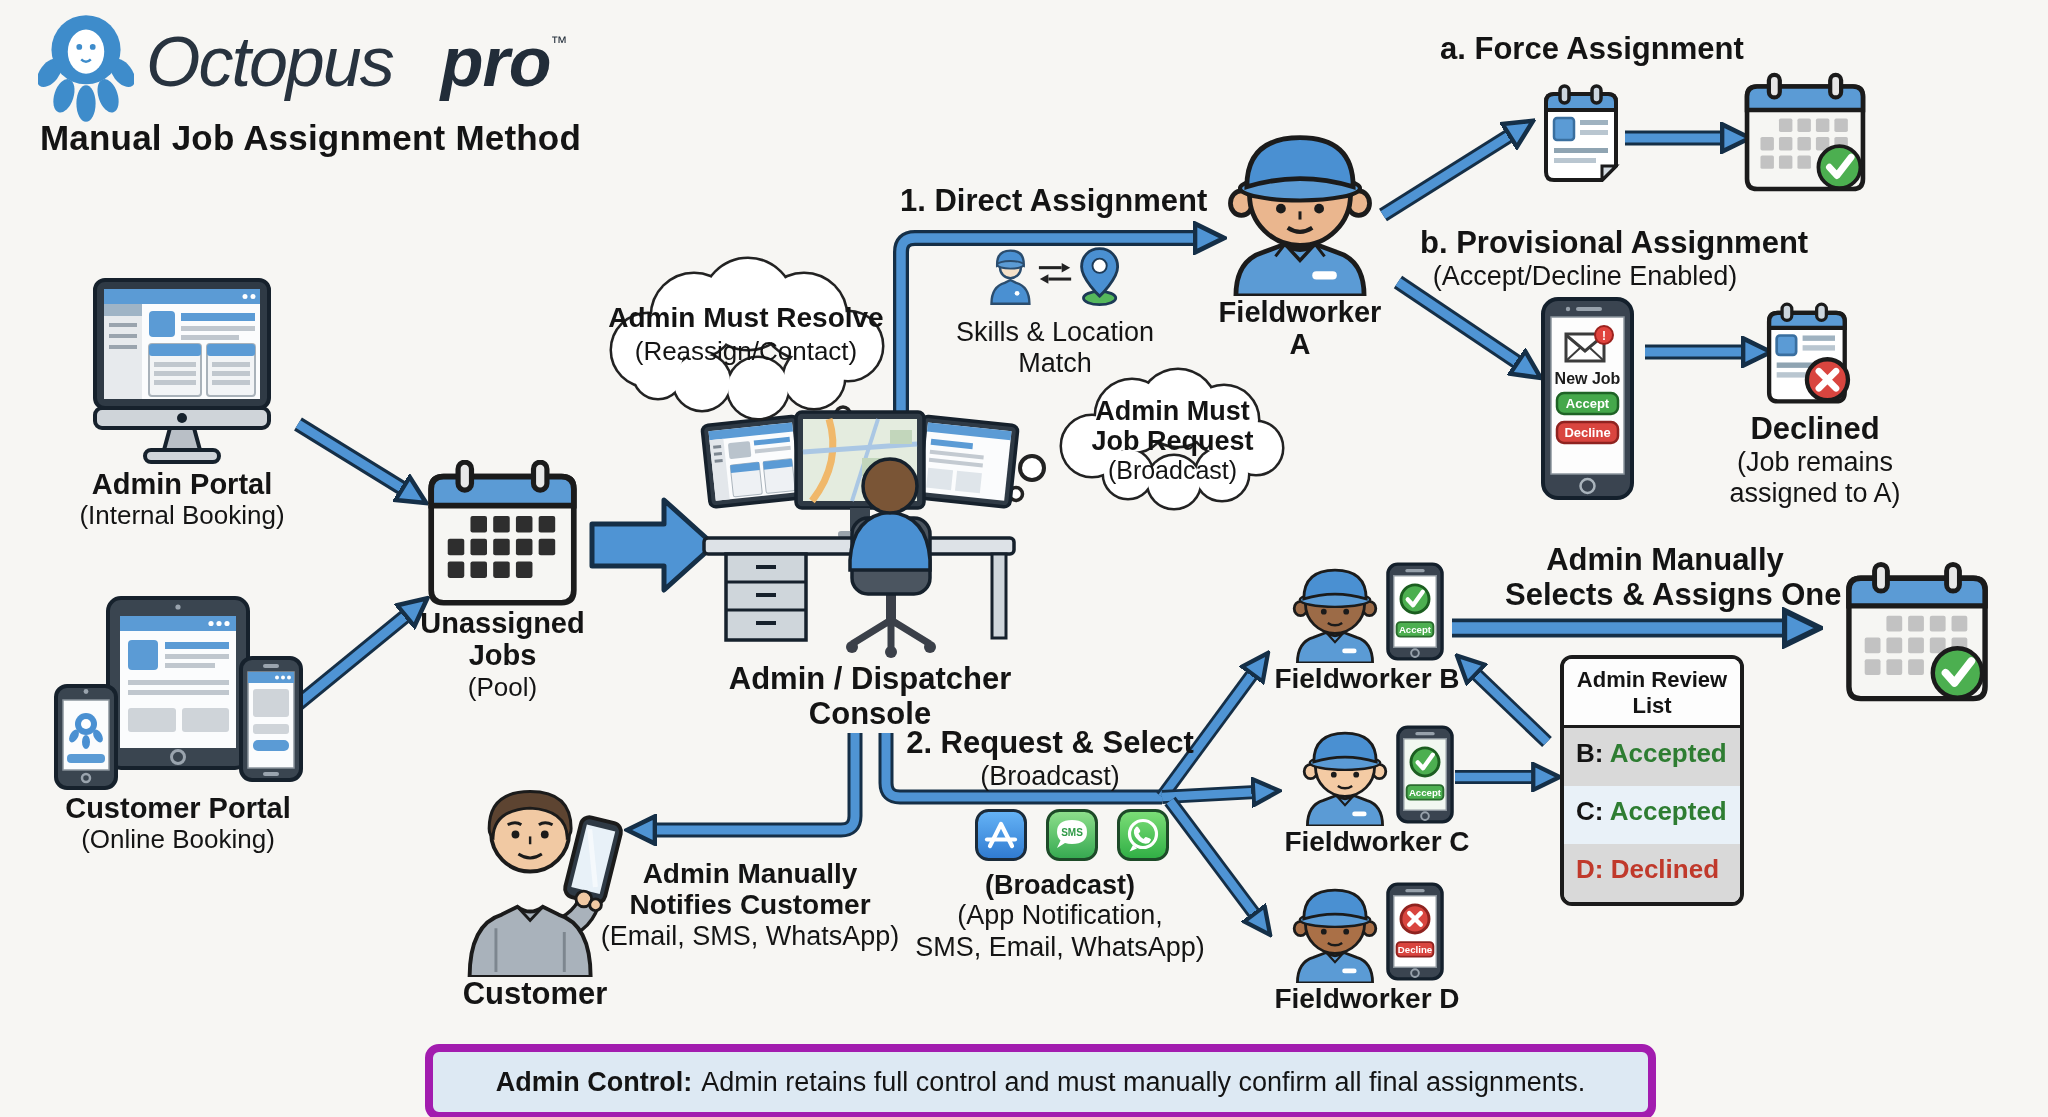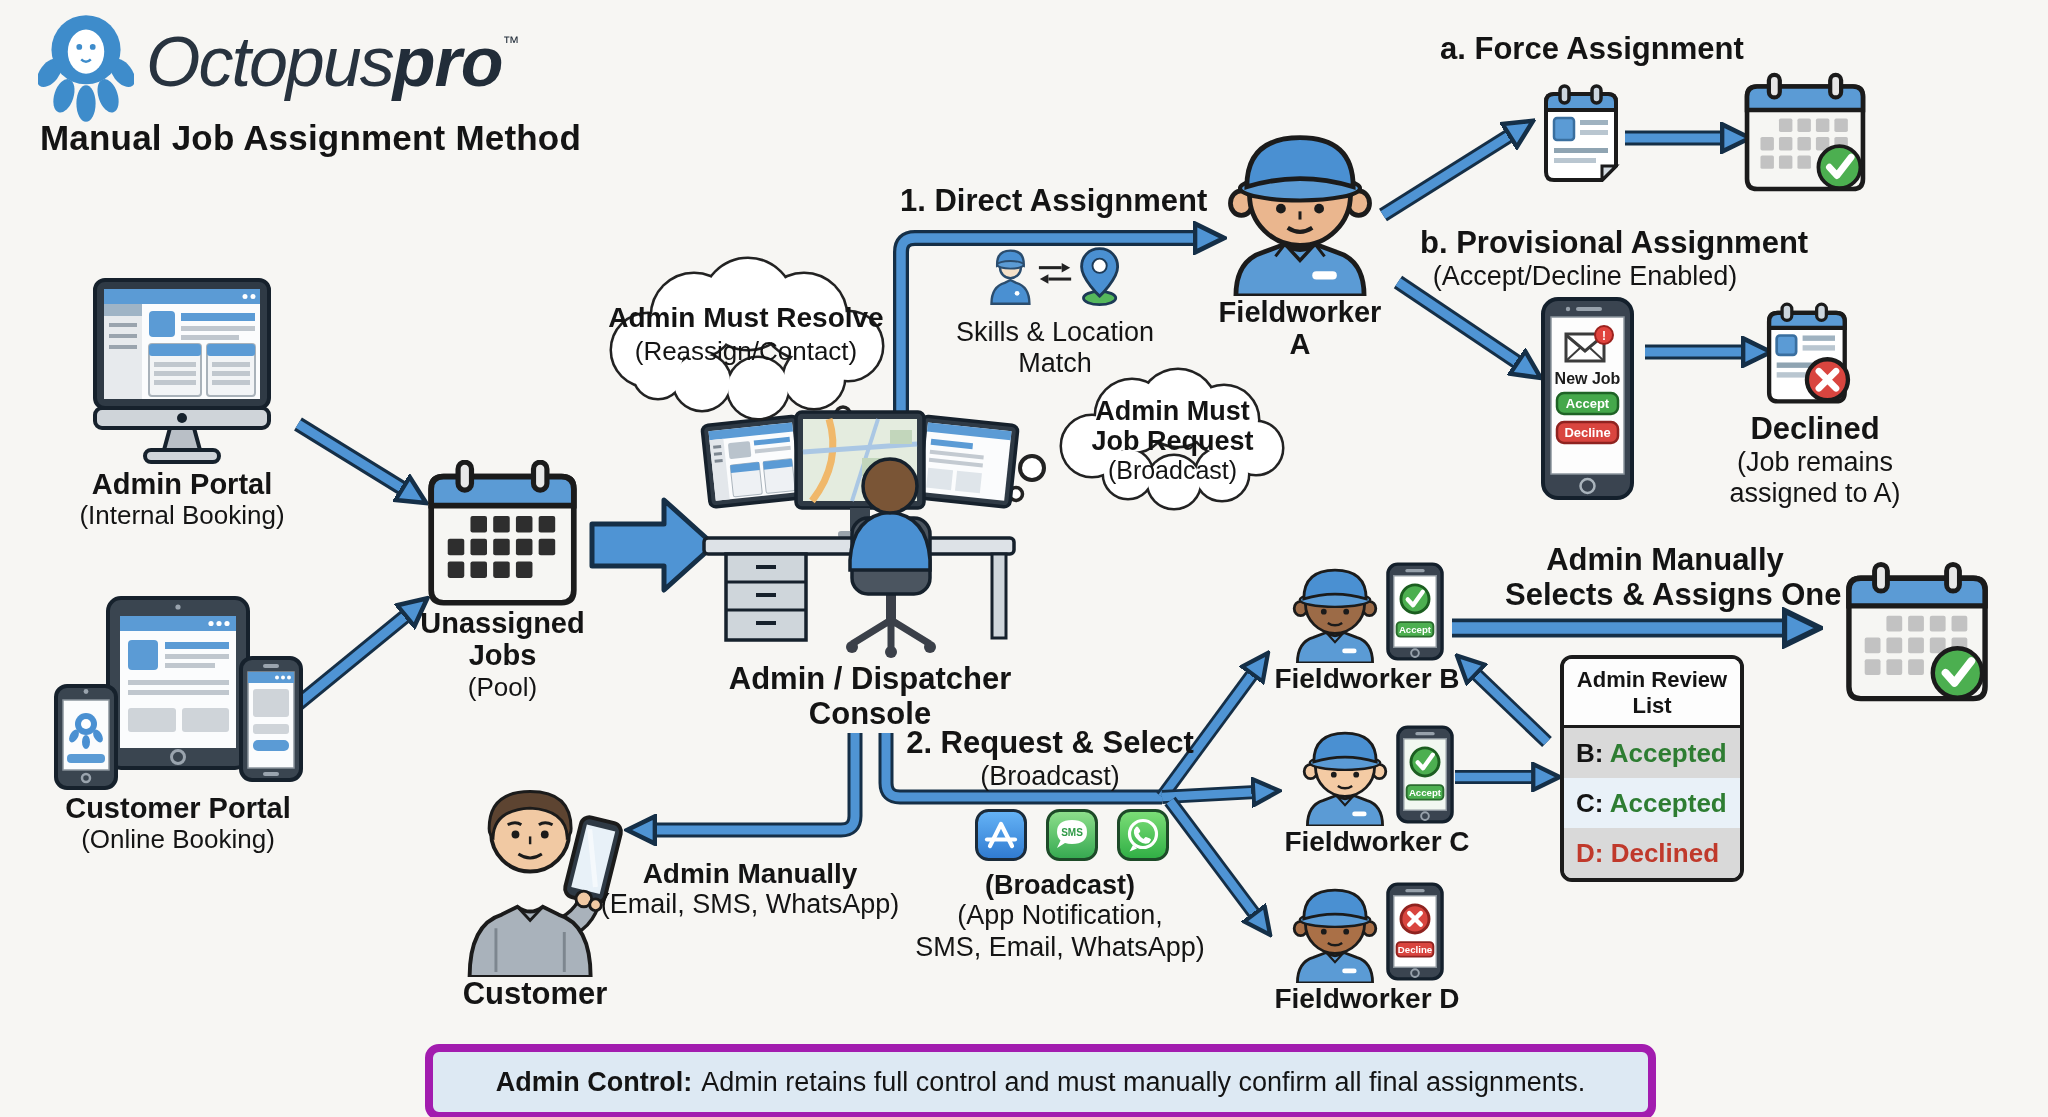--- a/index.html
+++ b/index.html
@@ -8,31 +8,31 @@
   .abs{position:absolute;}
   svg{display:block;}
   .lbl{font-weight:700;font-size:29px;line-height:1.12;text-align:center;}
   .lbl.big{font-size:31px;}
   .sub{font-weight:400;font-size:26px;line-height:1.16;text-align:center;}
   .nowrap{white-space:nowrap;}
   
   .logo{position:absolute;left:38px;top:10px;display:flex;align-items:flex-start;}
   .brand{font-size:70px;color:#28333f;margin-left:12px;line-height:1.5;white-space:nowrap;}
   .brand .lt{font-style:italic;font-weight:300;letter-spacing:-2px;}
-  .brand .bd{font-style:italic;font-weight:800;letter-spacing:-1px;color:#222d39;}
+  .brand .bd{font-style:italic;font-weight:800;letter-spacing:-1px;color:#222d39;margin-left:48px;}
   .brand .tm{font-size:17px;vertical-align:38px;font-style:normal;font-weight:400;}
   .page-title{position:absolute;left:40px;top:118px;font-size:35px;font-weight:700;letter-spacing:.2px;}
   
   .bubble-text{position:absolute;width:100%;text-align:center;font-weight:700;}
   
   .review{position:absolute;left:1560px;top:655px;width:176px;border:4px solid #1b1b1b;
           border-radius:12px;background:#fdfdfd;overflow:hidden;}
   .review-h{font-weight:700;font-size:22px;text-align:center;padding:8px 2px 6px;
             background:#fdfdfd;border-bottom:3px solid #1b1b1b;}
-  .review-row{font-weight:700;font-size:26px;padding:10px 12px 9px;white-space:nowrap;}
+  .review-row{font-weight:700;font-size:26px;padding:10px 12px 17px;white-space:nowrap;}
   .r0{background:#d9d9d9;}.r1{background:#e9f1f8;}.r2{background:#d9d9d9;}
   .st-g{color:#2e7d32;}.st-r{color:#c0392b;}.pref-r{color:#c0392b;}
   
   .footer{position:absolute;left:425px;top:1044px;width:1215px;height:60px;background:#dde9f3;
           border:8px solid #a21caf;border-radius:14px;display:flex;align-items:center;
           justify-content:center;font-size:27px;white-space:nowrap;}
   .footer .fb{font-weight:700;margin-right:9px;}
   
   .pill-txt{font:700 10px "Liberation Sans",sans-serif;fill:#fff;text-anchor:middle;}
   .pill-txt2{font:700 13px "Liberation Sans",sans-serif;fill:#fff;text-anchor:middle;}
@@ -675,20 +675,21 @@
       <path d="M83 84 Q95 92 107 84" fill="none" stroke="#1b1b1b" stroke-width="3"></path>
       <path d="M33 210 Q33 156 66 146 L82 138 Q95 148 108 138 L124 146 Q157 156 157 210 Z" fill="#a9b2bb" stroke="#1b1b1b" stroke-width="4"></path>
       <path d="M82 138 L95 152 L108 138" fill="none" stroke="#1b1b1b" stroke-width="3"></path>
       <path d="M60 160 L60 205 M130 164 L130 205" stroke="#7d868f" stroke-width="3"></path>
     </svg>
     <div class="lbl big">Customer</div>
   </div>
 
   <div class="abs" style="left:600px;top:858px;width:300px;text-align:center">
     <div class="lbl" style="font-size:28px">Admin Manually</div>
+    <div class="lbl" style="font-size:28px">Notifies Customer</div>
     <div class="sub nowrap" style="font-size:27px">(Email, SMS, WhatsApp)</div>
   </div>
 
   <div class="footer">
     <span class="fb">Admin Control:</span>
     <span>Admin retains full control and must manually confirm all final assignments.</span>
   </div>
 
 </div>
 

